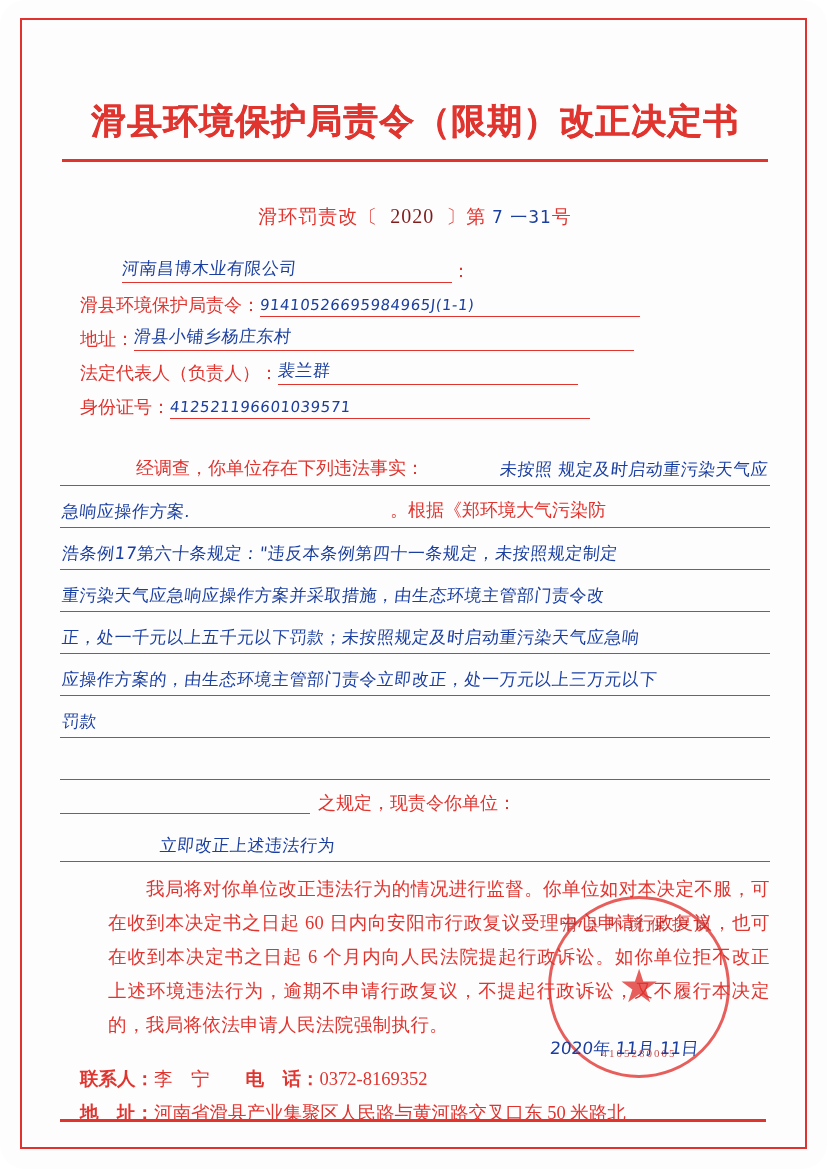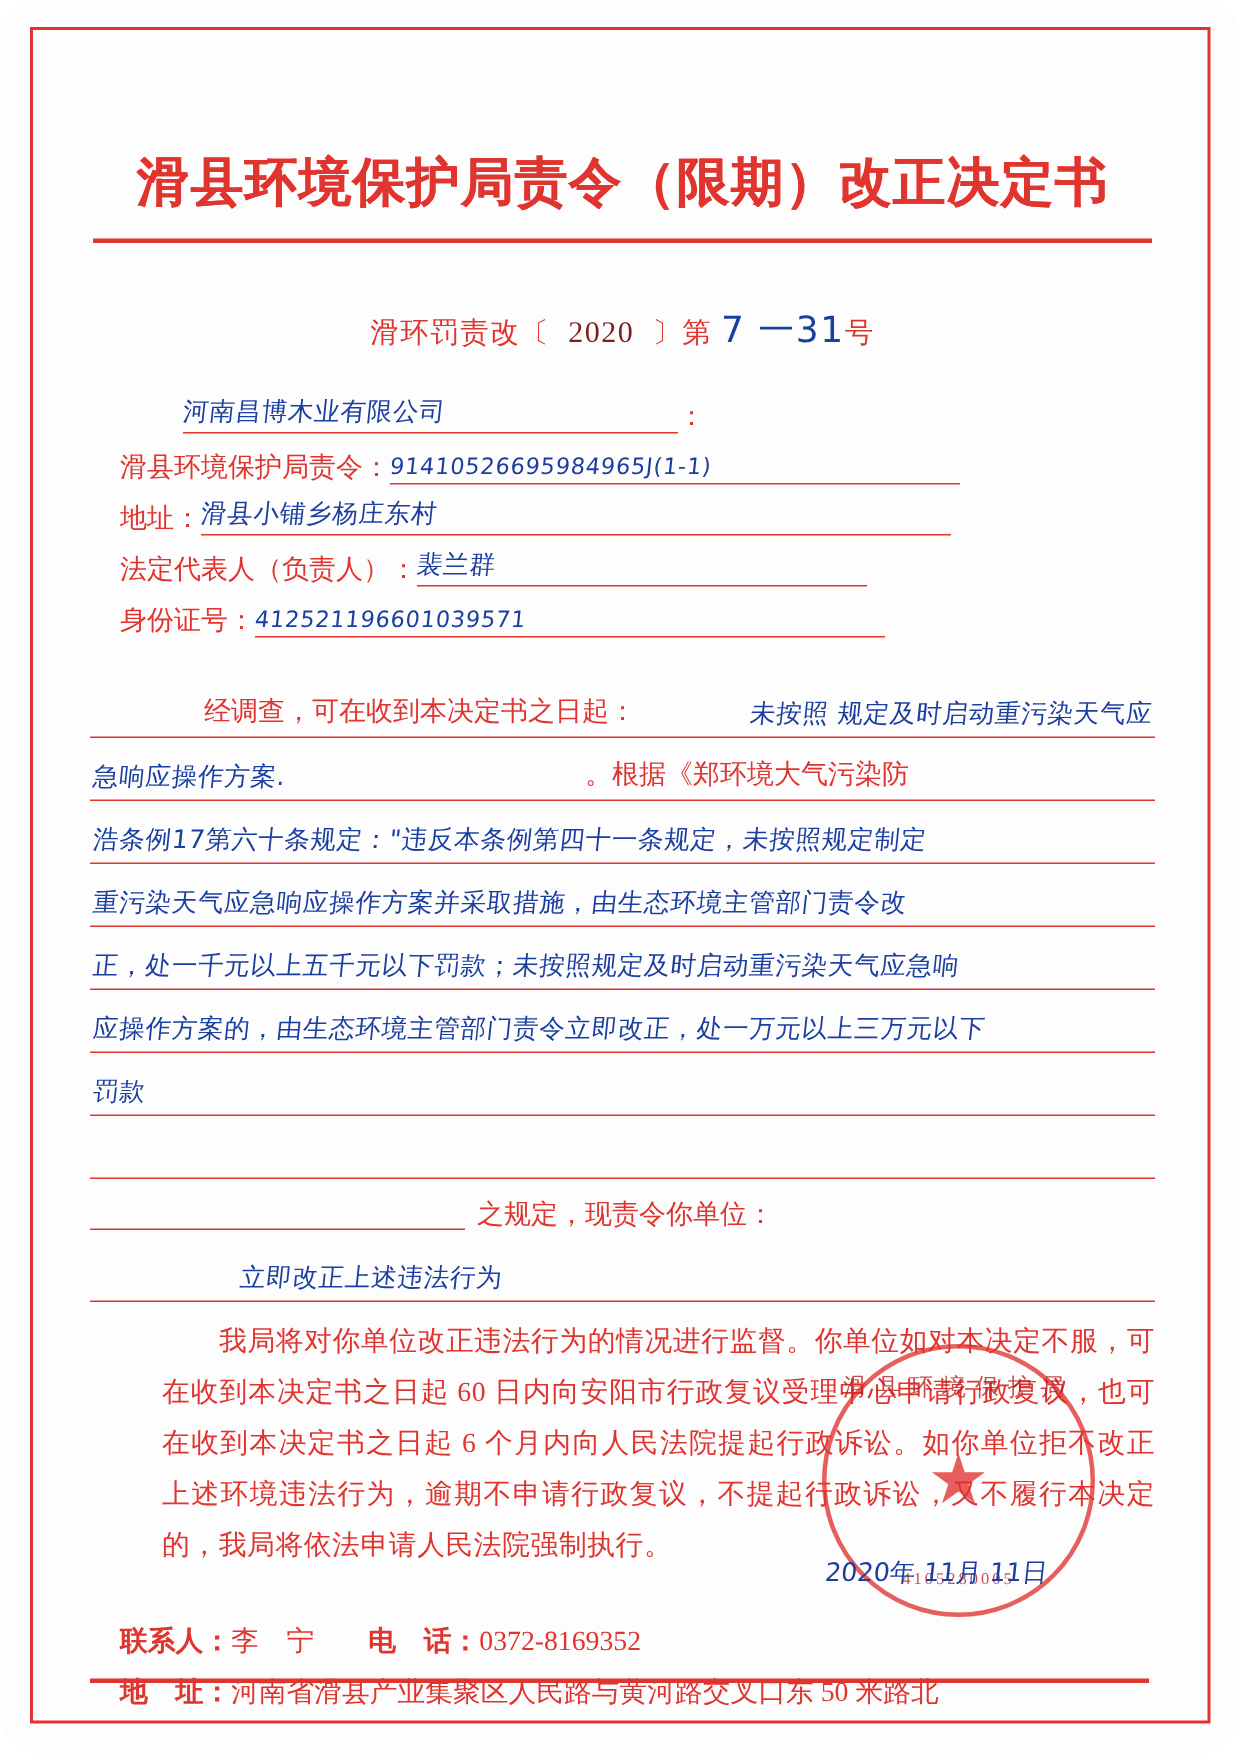--- a/index.html
+++ b/index.html
@@ -61,21 +61,21 @@
   }
   .docnum .hand {
     font-family: Liberation Serif, serif;
     color: #7f1d1d;
     font-size: 20px;
     padding: 0 12px;
   }
   .docnum .hand-n {
     font-family: "DejaVu Sans", sans-serif;
     color: #1b3fa0;
-    font-size: 24px;
+    font-size: 17px;
   }
   
   .fields {
     margin-top: 26px;
     padding-left: 20px;
   }
   .field-row {
     position: relative;
     height: 34px;
     color: #e0342f;
@@ -145,21 +145,21 @@
     font-size: 18.5px;
     line-height: 34px;
     text-align: justify;
     margin-top: 10px;
     letter-spacing: 0.4px;
     margin-left: 48px;
   }
   .para .ind { display: inline-block; width: 38px; }
 
   .contact {
-    margin-top: 30px;
+    margin-top: 20px;
     padding-left: 20px;
     color: #e0342f;
     font-size: 18.5px;
     line-height: 34px;
   }
   .contact .sp { display: inline-block; width: 36px; }
 
   
   .seal {
     position: absolute;
@@ -254,21 +254,21 @@
         <span class="label">身份证号：</span><span class="fill" style="width:420px;">
           <span class="hw small">412521196601039571</span>
         </span>
       </div>
 
     </div>
 
     <div class="body-block">
 
       <div class="ruled-line">
-        <span class="printed indent2" style="left:38px;">经调查，可在收到本决定书之日起：</span>
+        <span class="printed indent2" style="left:38px;">经调查，你单位存在下列违法事实：</span>
         <span class="hwline" style="left:440px;">未按照 规定及时启动重污染天气应</span>
       </div>
 
       <div class="ruled-line">
         <span class="hwline" style="left:2px;">急响应操作方案.</span>
         <span class="printed" style="left:330px;">。根据《郑环境大气污染防</span>
       </div>
 
       <div class="ruled-line">
         <span class="hwline" style="left:2px;">浩条例17第六十条规定："违反本条例第四十一条规定，未按照规定制定</span>

